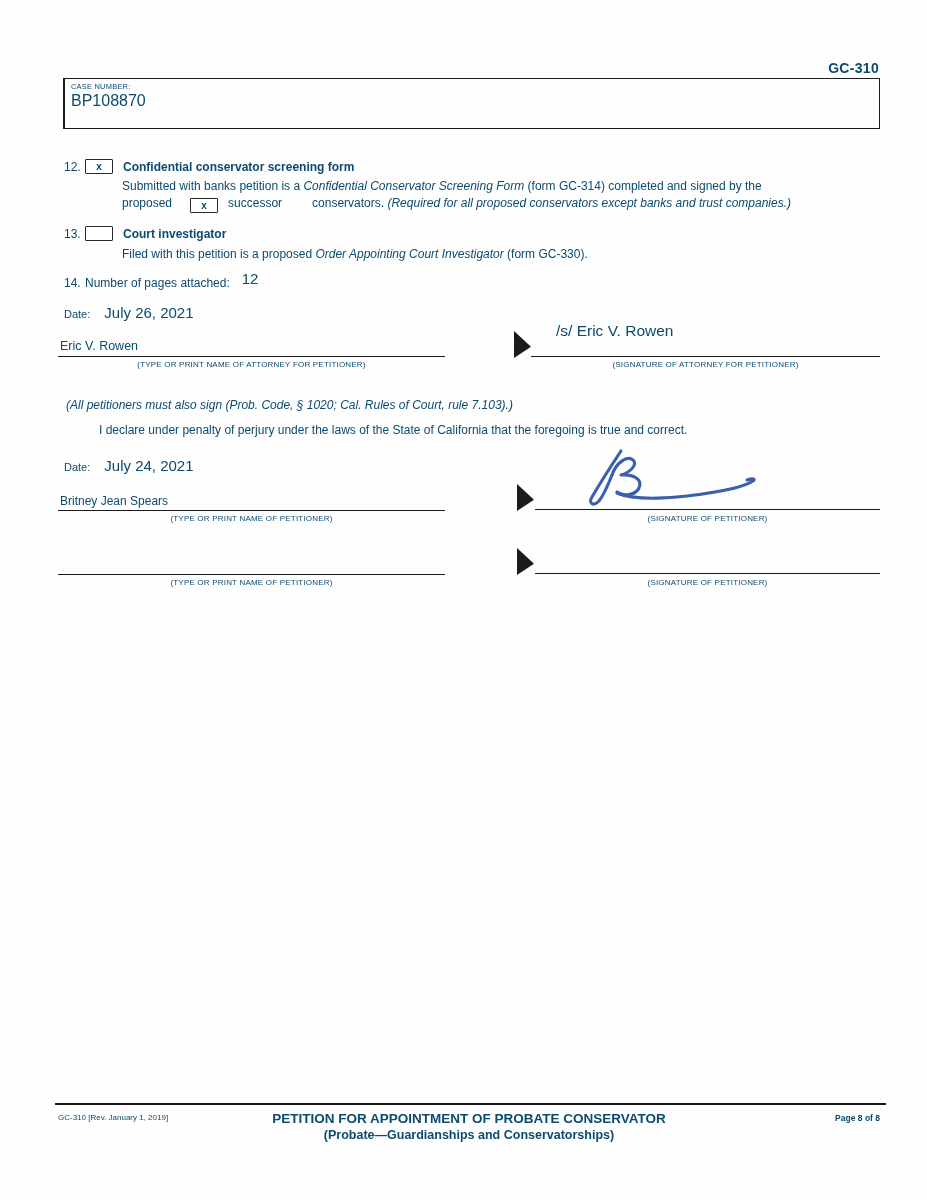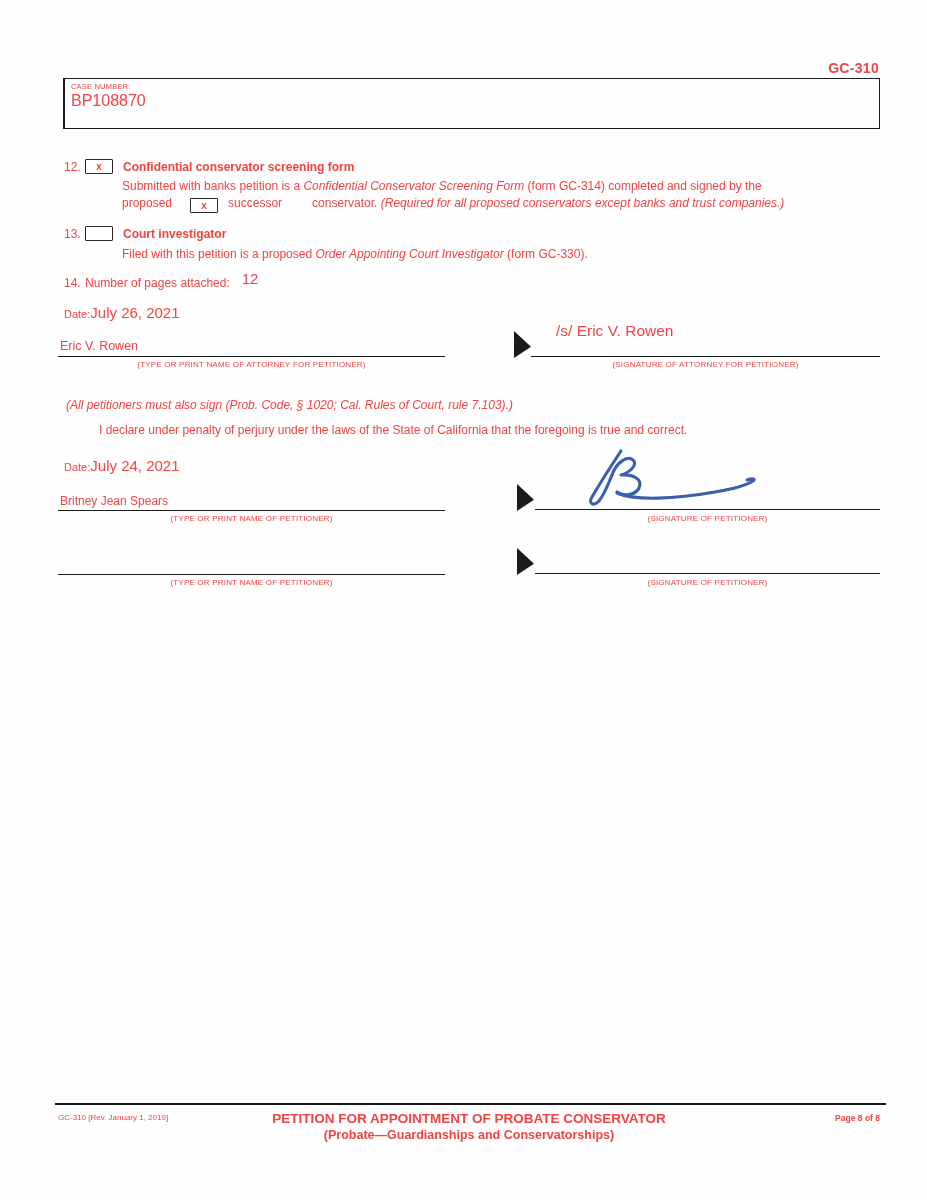--- a/index.html
+++ b/index.html
@@ -2,21 +2,21 @@
 <html><head>
 <meta charset="utf-8">
 <style>
   html, body { margin: 0; padding: 0; background: #ffffff; }
   .page {
     position: relative;
     width: 927px;
     height: 1200px;
     background: #fefefe;
     font-family: "Liberation Sans", sans-serif;
-    color: #ef4444;
+    color: #0c4a6e;
     overflow: hidden;
   }
   .abs { position: absolute; }
 
   
   .form-id { font-weight: bold; font-size: 14px; letter-spacing: 0.3px; }
 
   
   .caption-box {
     left: 63px; top: 78px; width: 815px; height: 49px;
@@ -44,21 +44,21 @@
   .item-title { font-weight: bold; margin-left: 10px; }
   .body-text { font-size: 12px; line-height: 16.5px; }
   .it { font-style: italic; }
   .inline-checkbox { vertical-align: -2px; margin-left: 18px; margin-right: 10px; }
   .gap-word { margin-left: 30px; }
 
   .pages-value { font-size: 15px; margin-left: 12px; position: relative; top: -3px; }
 
   .date-row { display: flex; align-items: baseline; }
   .date-label { font-size: 11px; }
-  .date-value { font-size: 15px; }
+  .date-value { font-size: 15px; margin-left: 14px; }
 
   .typed-name { font-size: 12.5px; }
   .sig-text { font-size: 15.5px; }
   .sig-line { border-top: 1.6px solid #1b1b1b; height: 0; }
   .sig-caption { font-size: 8px; text-align: center; letter-spacing: 0.2px; }
   .arrow {
     width: 17px; height: 27px; background: #1b1b1b;
     clip-path: polygon(0 0, 100% 58%, 0 100%);
   }
 
@@ -91,21 +91,21 @@
     <span class="item-number">12.</span>
     <span class="checkbox">
       <span>x</span>
     </span>
     <span class="item-title">Confidential conservator screening form</span>
   </div>
   <div class="abs body-text" style="left:122px; top:178px; width:722px;">
     <div><span>Submitted with banks petition is a </span><span class="it">Confidential Conservator Screening Form</span><span> (form GC-314) completed and signed by the</span></div>
     <div><span>proposed</span><span class="checkbox inline-checkbox">
           <span>x</span>
-        </span><span>successor</span><span class="gap-word">conservator. </span><span class="it">(Required for all proposed conservators except banks and trust companies.)</span></div>
+        </span><span>successor</span><span class="gap-word">conservators. </span><span class="it">(Required for all proposed conservators except banks and trust companies.)</span></div>
   </div>
 
   <div class="abs item-row" style="left:64px; top:226px;">
     <span class="item-number">13.</span>
     <span class="checkbox"></span>
     <span class="item-title">Court investigator</span>
   </div>
   <div class="abs body-text" style="left:122px; top:246px; width:722px;">
     <span>Filed with this petition is a proposed </span><span class="it">Order Appointing Court Investigator</span><span> (form GC-330).</span>
   </div>

